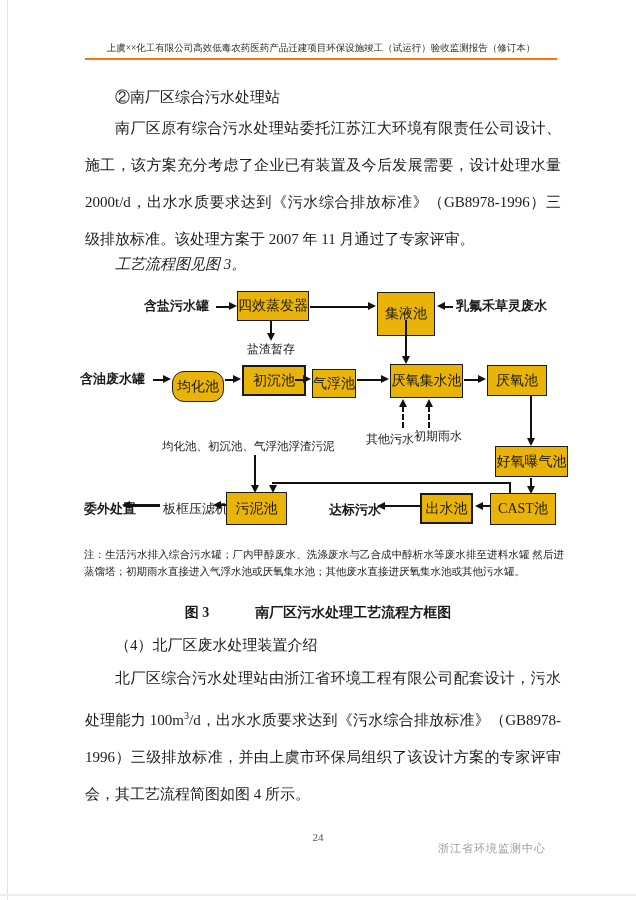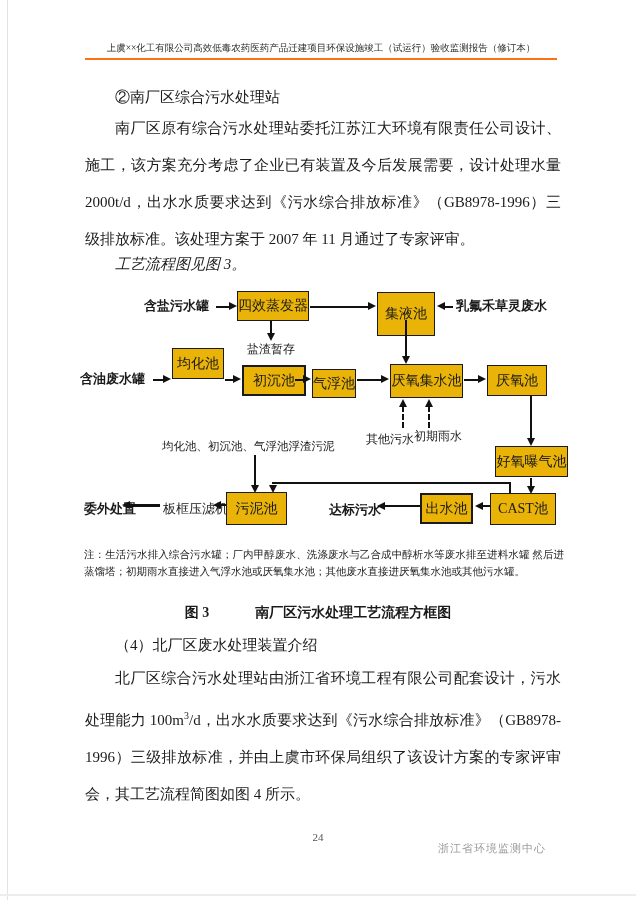--- a/index.html
+++ b/index.html
@@ -89,21 +89,21 @@
   <div class="vl" style="left:270px;top:321px;height:13px;"></div>
   <div class="ar d" style="left:267px;top:333px;"></div>
   <div class="ftxt" style="left:247px;top:341px;">盐渣暂存</div>
 
   <div class="vl" style="left:405px;top:320px;height:37px;"></div>
   <div class="ar d" style="left:402px;top:356px;"></div>
 
   <div class="flbl" style="left:80px;top:370px;">含油废水罐</div>
   <div class="hl" style="left:153px;top:379px;width:11px;"></div>
   <div class="ar r" style="left:163px;top:375px;"></div>
-  <div class="fbox" style="left:172px;top:348px;width:52px;height:31px;">均化池</div>
+  <div class="fbox" style="left:172px;top:371px;width:52px;height:31px;border-radius:12px;">均化池</div>
 
   <div class="hl" style="left:225px;top:379px;width:9px;"></div>
   <div class="ar r" style="left:233px;top:375px;"></div>
   <div class="fbox bold" style="left:242px;top:365px;width:64px;height:31px;">初沉池</div>
 
   <div class="hl" style="left:295px;top:379px;width:9px;"></div>
   <div class="ar r" style="left:303px;top:375px;"></div>
   <div class="fbox" style="left:312px;top:369px;width:44px;height:29px;">气浮池</div>
 
   <div class="hl" style="left:357px;top:379px;width:25px;"></div>

